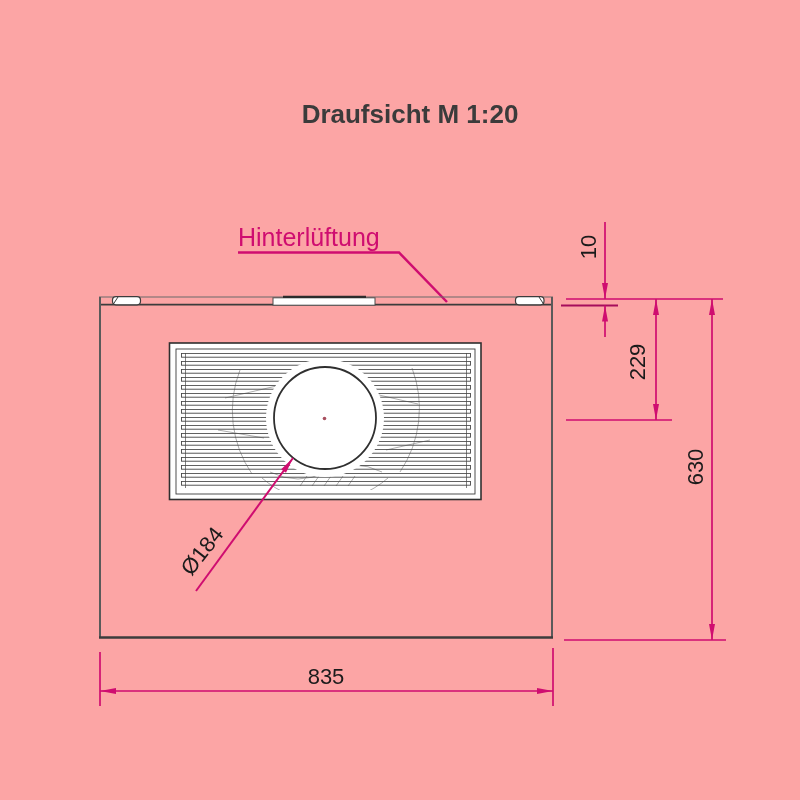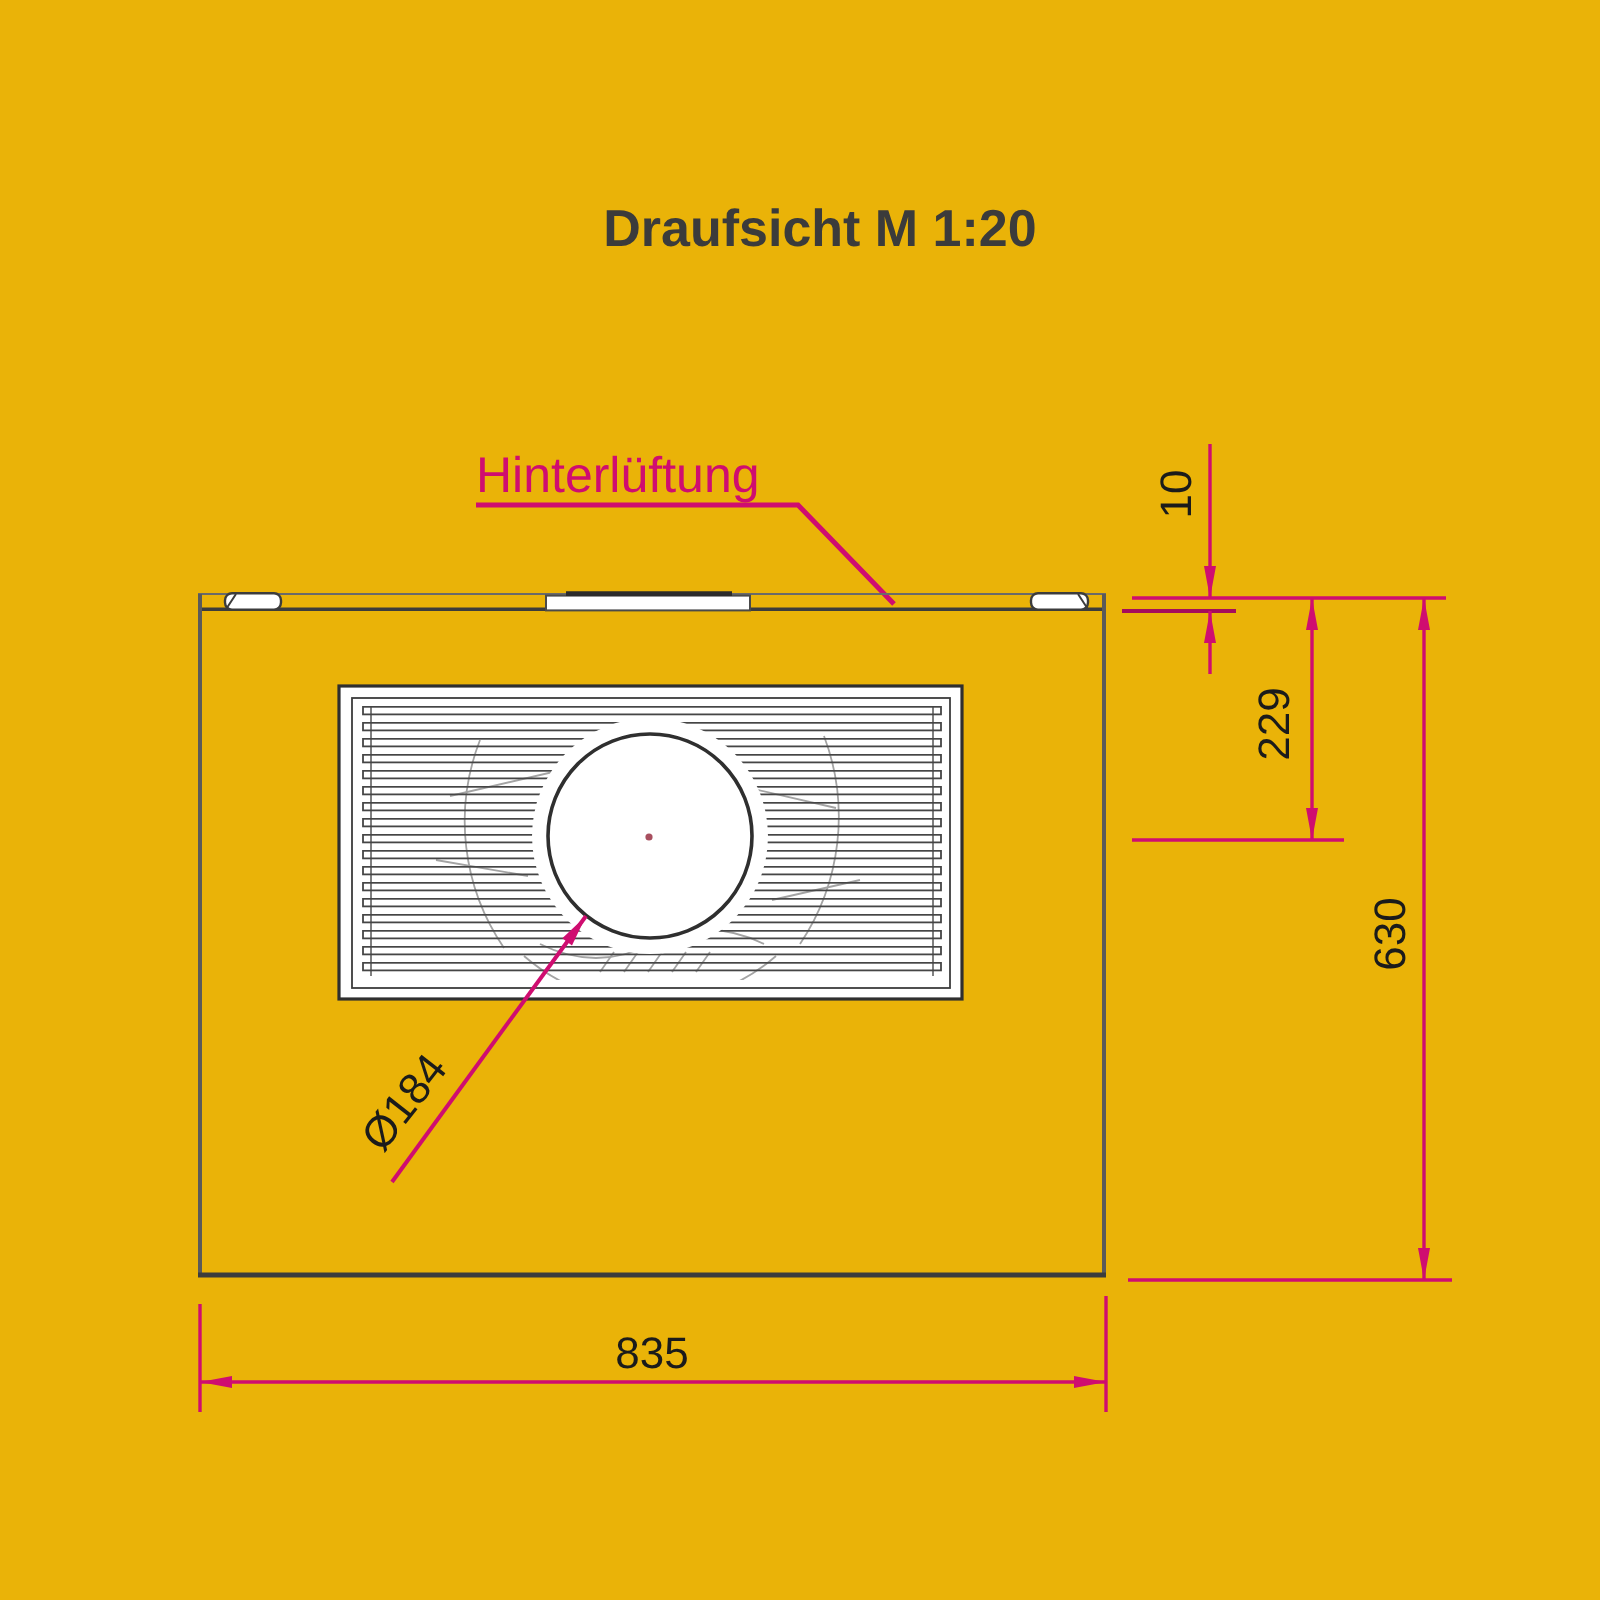--- a/index.html
+++ b/index.html
@@ -1,16 +1,16 @@
 <!DOCTYPE html>
 <html><head>
 <meta charset="utf-8">
 <style>
   html,body{margin:0;padding:0;background:#ffffff;width:800px;height:800px;overflow:hidden;}
-  .canvas{position:relative;width:800px;height:800px;background:#eab308;}
+  .canvas{position:relative;width:800px;height:800px;background:#fca5a5;}
   svg{display:block;}
   .t-title{font-family:"Liberation Sans",sans-serif;font-size:26px;font-weight:700;fill:#3b3b3b;}
   .t-dim{font-family:"Liberation Sans",sans-serif;font-size:22px;font-weight:400;fill:#1b1b1b;}
   .t-callout{font-family:"Liberation Sans",sans-serif;font-size:25px;font-weight:400;fill:#cf0d70;}
 </style>
 </head>
 <body>
 
 <div class="canvas">
 <svg width="800" height="800" viewBox="0 0 800 800">

